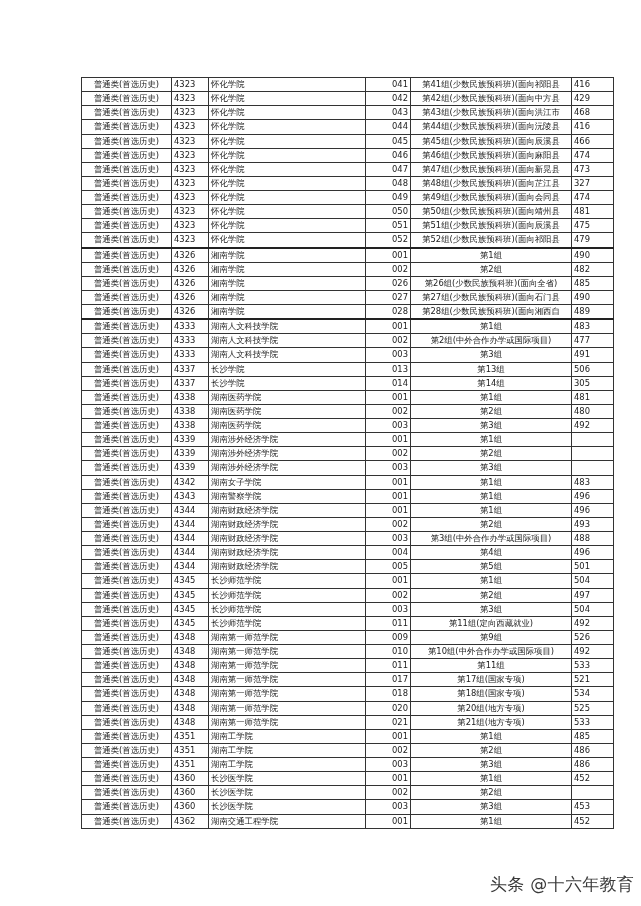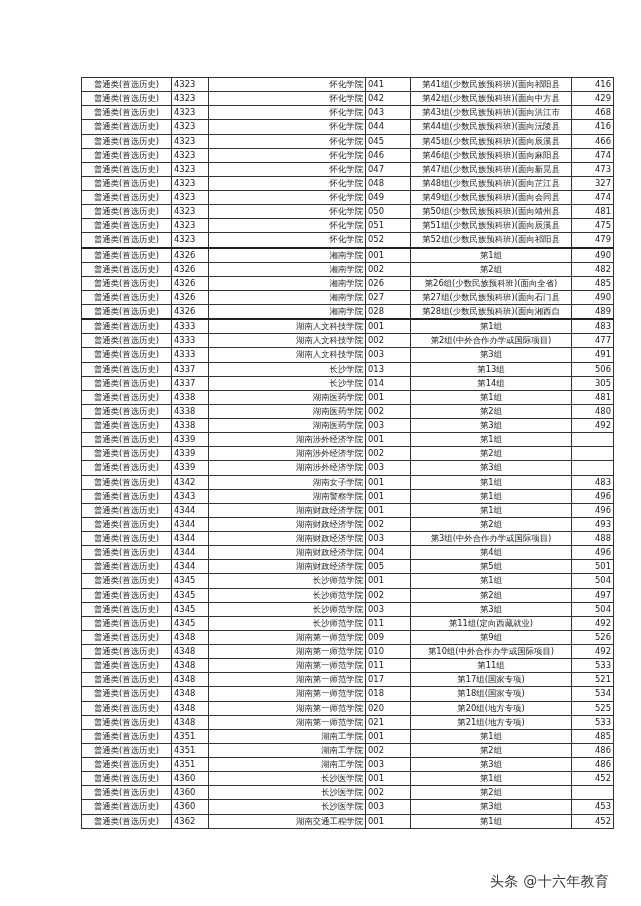--- a/index.html
+++ b/index.html
@@ -5,26 +5,26 @@
   html, body { margin: 0; padding: 0; background: #ffffff; }
   body { width: 641px; height: 906px; position: relative; overflow: hidden;
          font-family: "DejaVu Sans", sans-serif; color: #1a1a1a; }
   .sheet { position: absolute; left: 57px; top: 77px; width: 526px; margin-left: 24px; }
   table { border-collapse: collapse; width: 526px; table-layout: fixed;
           border: 1.5px solid #222; }
   td { border: 1px solid #333; height: 13.13px; padding: 0 2px; font-size: 8.4px;
        line-height: 13px; white-space: nowrap; overflow: hidden; }
   .c-type { width: 85px; text-align: center; }
   .c-code { width: 32px; text-align: left; }
-  .c-school { width: 152px; text-align: right; }
-  .c-group { width: 40px; text-align: left; }
+  .c-school { width: 152px; text-align: left; }
+  .c-group { width: 40px; text-align: right; }
   .c-name { width: 156px; text-align: center; }
-  .c-score { width: 37px; text-align: right; }
+  .c-score { width: 37px; text-align: left; }
   .thick-bottom td { border-bottom: 2px solid #222; }
-  .watermark { position: absolute; left: 490px; top: 873px; font-size: 14px;
+  .watermark { position: absolute; left: 490px; top: 873px; font-size: 17px;
                color: #3a3a3a; letter-spacing: 0.3px; text-shadow: 0 0 1px #fff; }
 </style>
 </head>
 <body>
 
 <div class="sheet">
   <table>
     <tbody id="tbody">
         <tr>
           <td class="c-type">普通类(首选历史)</td>

